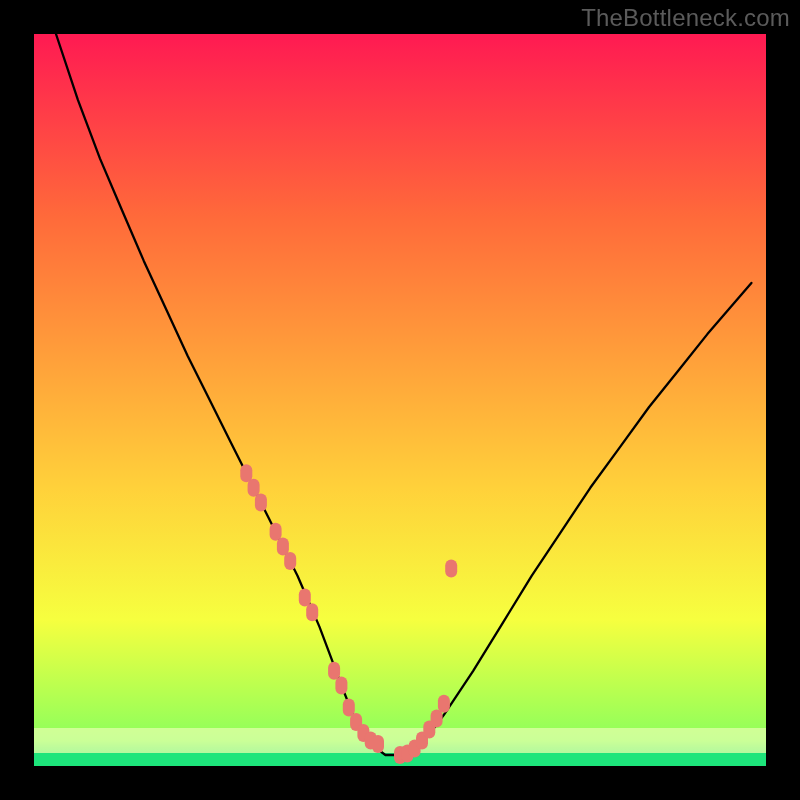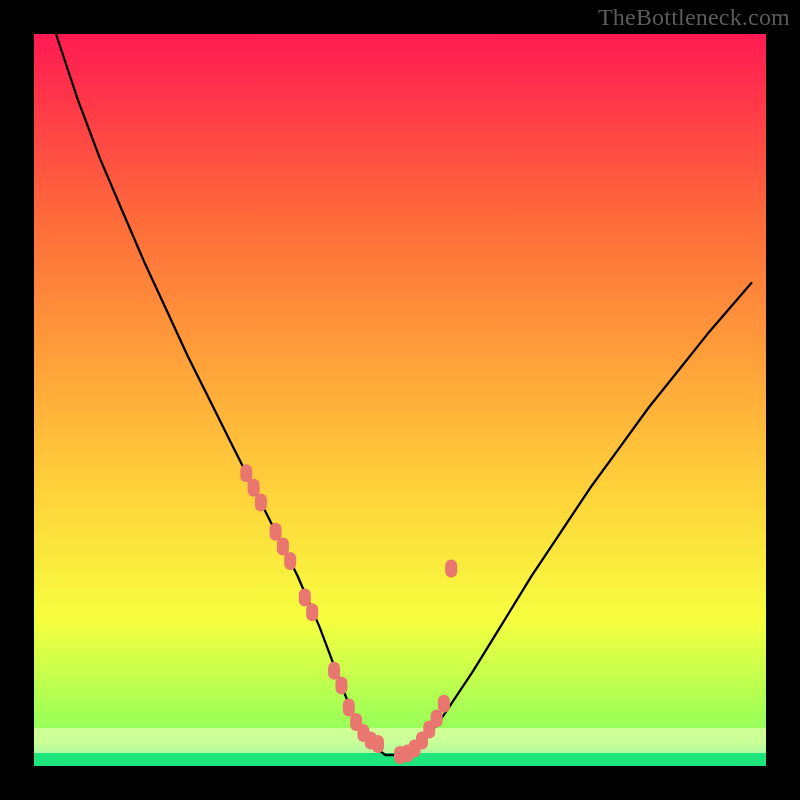--- a/index.html
+++ b/index.html
@@ -15,21 +15,21 @@
     width: 800px;
     height: 800px;
   }
   svg {
     display: block;
   }
   .watermark {
     position: absolute;
     top: 4px;
     right: 10px;
-    font-family: Liberation Serif, serif;
+    font-family: Liberation Sans, sans-serif;
     font-size: 24px;
     color: #5b5b5b;
     font-weight: 500;
     letter-spacing: 0.2px;
   }
 </style>
 </head>
 <body>
 
 <div class="wrap">

